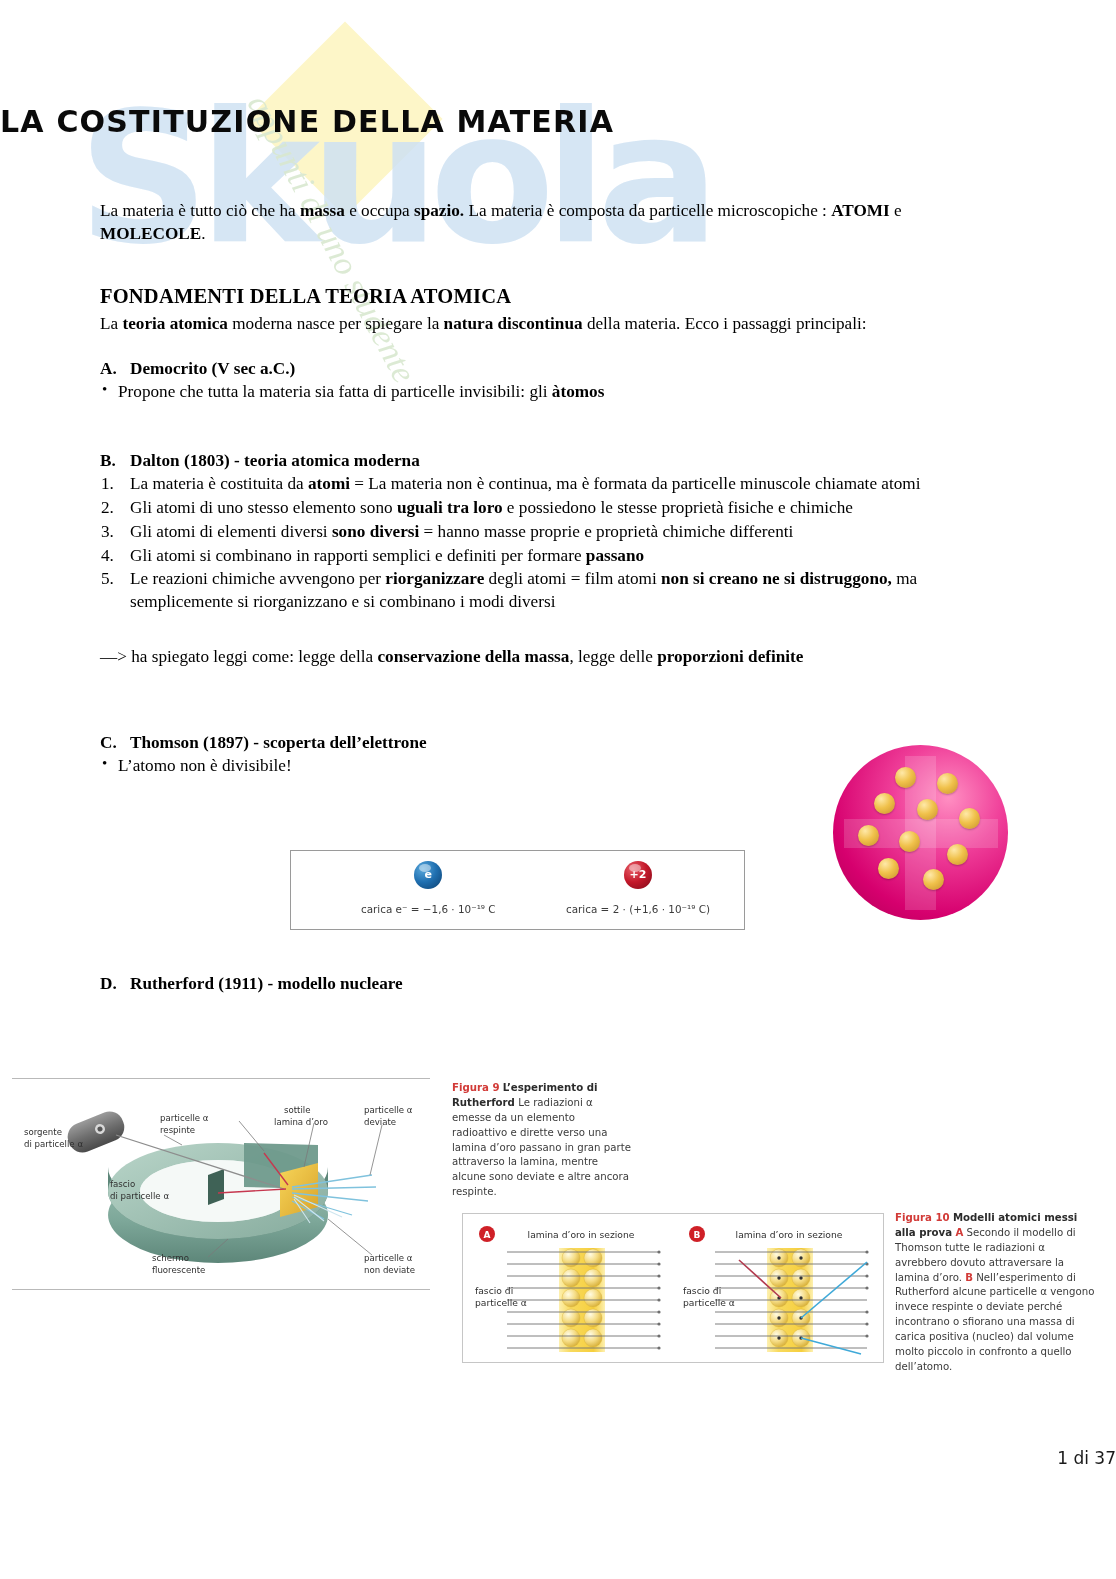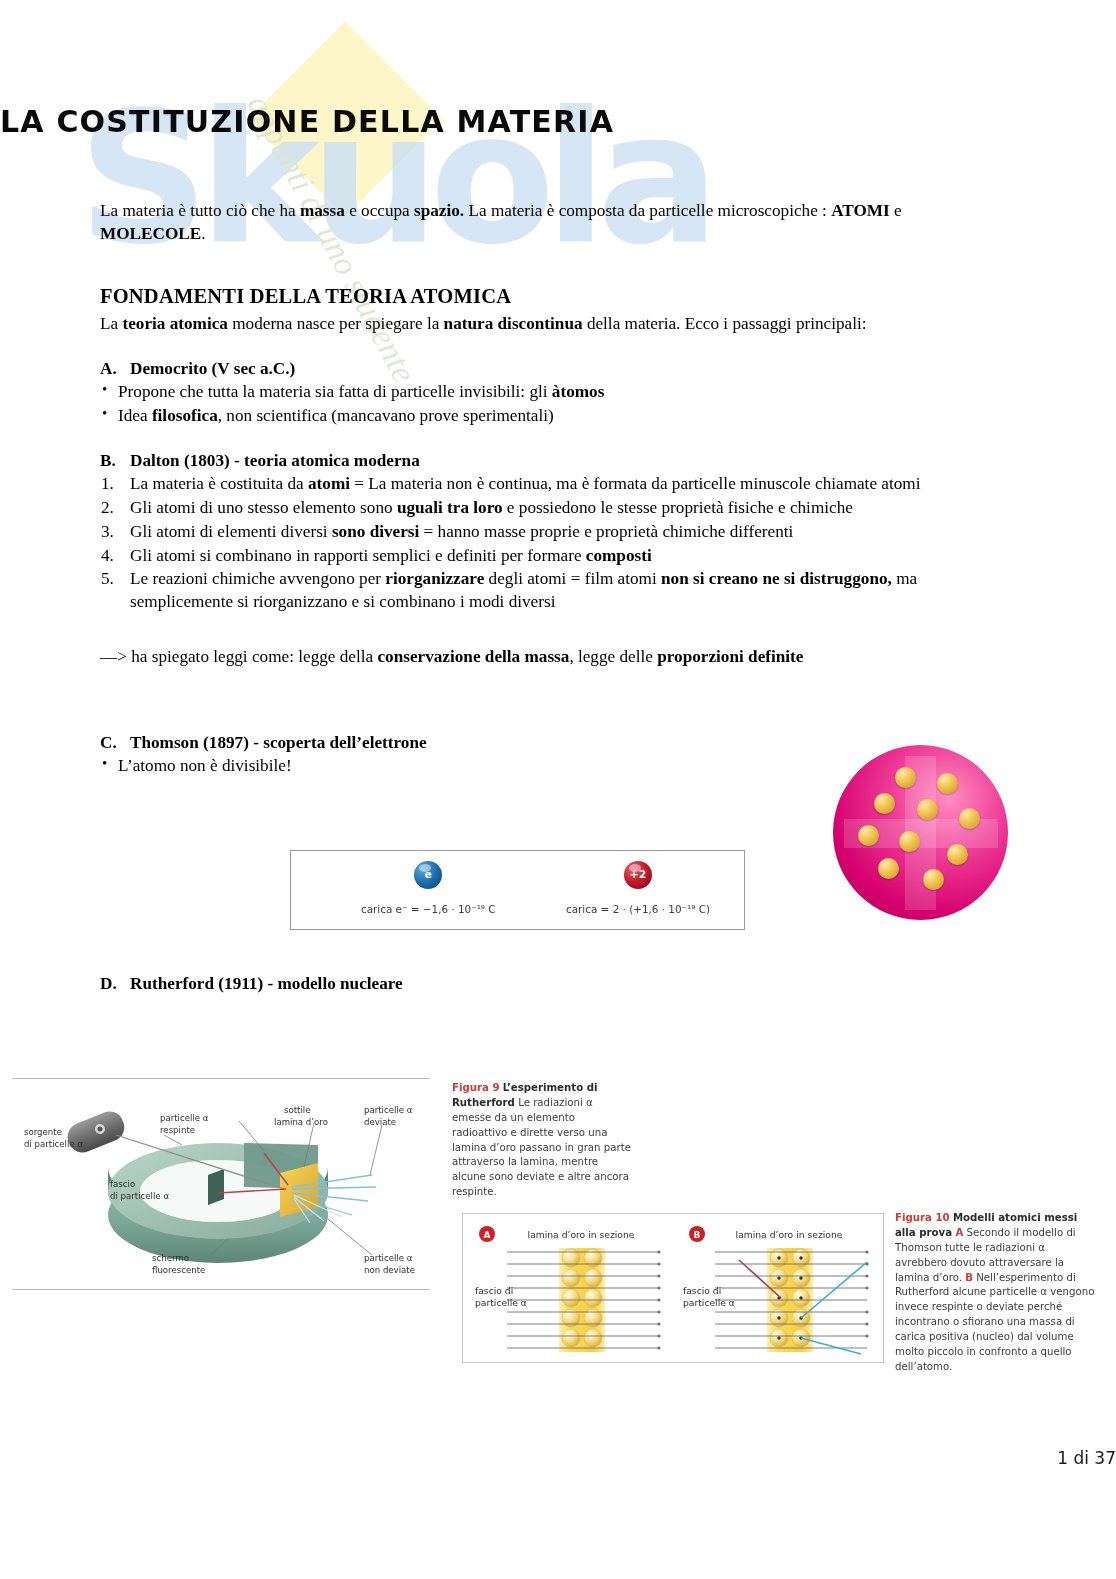--- a/index.html
+++ b/index.html
@@ -297,34 +297,33 @@
       <span>La </span><b>teoria atomica</b><span> moderna nasce per spiegare la </span><b>natura discontinua</b><span> della materia. Ecco i passaggi principali:</span>
     </div>
 
     <div class="tblock" style="left:100px; top:358px; width:920px;">
       <div class="letter-head">
         <span class="ltr">A.</span>
         <span>Democrito (V sec a.C.)</span>
       </div>
       <ul class="bl">
         <li><span>Propone che tutta la materia sia fatta di particelle invisibili: gli </span><b>àtomos</b><span></span></li>
-        <li><span>Idea </span><b>filosofica</b><span>, non scientifica (mancavano prove sperimentali)</span></li>
       </ul>
     </div>
 
     <div class="tblock" style="left:100px; top:450px; width:920px;">
       <div class="letter-head">
         <span class="ltr">B.</span>
         <span>Dalton (1803) - teoria atomica moderna</span>
       </div>
       <ol class="nl">
         <li><span class="num">1.</span><span>La materia è costituita da </span><b>atomi</b><span> = La materia non è continua, ma è formata da particelle minuscole chiamate atomi</span></li>
         <li><span class="num">2.</span><span>Gli atomi di uno stesso elemento sono </span><b>uguali tra loro</b><span> e possiedono le stesse proprietà fisiche e chimiche</span></li>
         <li><span class="num">3.</span><span>Gli atomi di elementi diversi </span><b>sono diversi</b><span>  = hanno masse proprie e proprietà chimiche differenti</span></li>
-        <li><span class="num">4.</span><span>Gli atomi si combinano in rapporti semplici e definiti per formare </span><b>composti</b><span></span></li>
+        <li><span class="num">4.</span><span>Gli atomi si combinano in rapporti semplici e definiti per formare </span><b>passano</b><span></span></li>
         <li><span class="num">5.</span><span>Le reazioni chimiche avvengono per </span><b>riorganizzare</b><span> degli atomi = film atomi </span><b>non si creano ne si distruggono,</b><span> ma semplicemente si riorganizzano e si combinano i modi diversi</span></li>
       </ol>
     </div>
 
     <div class="tblock" style="left:100px; top:646px; width:920px;">
       <span>—&gt; ha spiegato leggi come: legge della </span><b>conservazione della massa</b><span>, legge delle </span><b>proporzioni definite</b>
     </div>
 
     <div class="tblock" style="left:100px; top:732px; width:700px;">
       <div class="letter-head">

